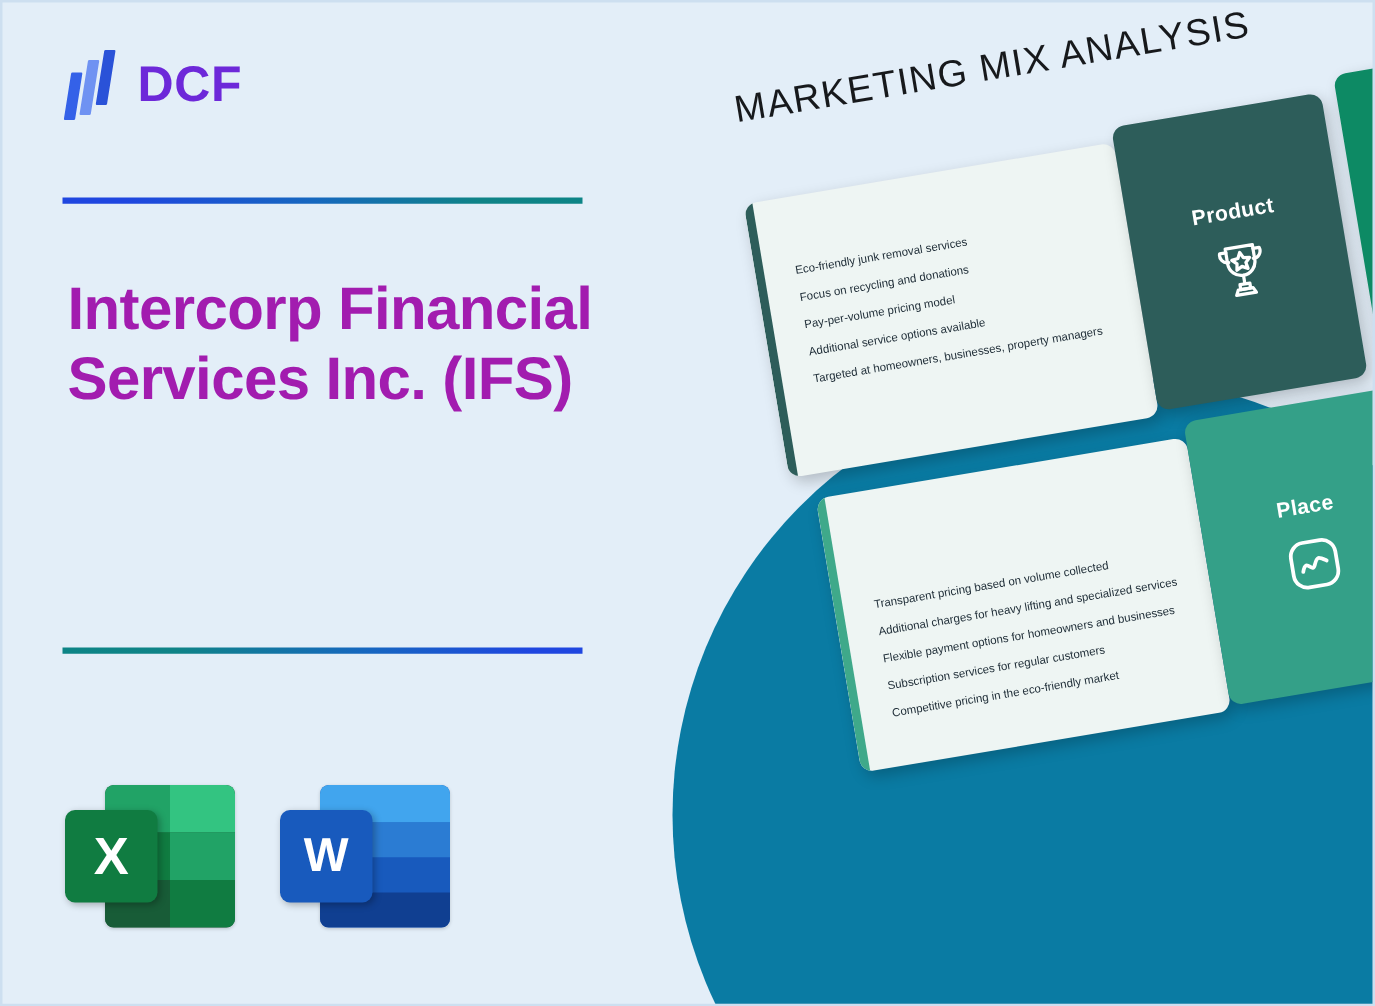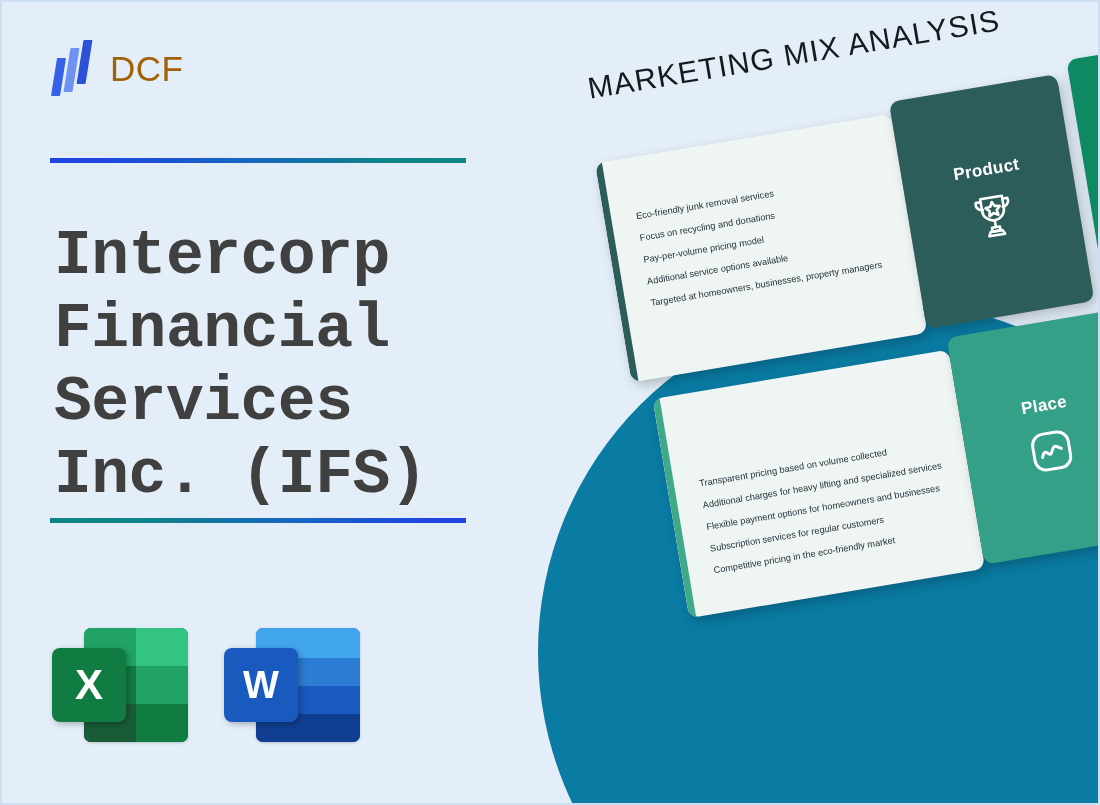--- a/index.html
+++ b/index.html
@@ -29,34 +29,34 @@
   #logo-mark{position:relative;width:46px;height:56px;}
   #logo-mark i{
     position:absolute;display:block;
     transform:skewX(-9deg);
     border-radius:1px;
   }
   #logo-mark .b1{left:4px;top:18px;width:9px;height:38px;background:#3461e8;}
   #logo-mark .b2{left:17px;top:8px;width:9px;height:44px;background:#6f92f2;}
   #logo-mark .b3{left:30px;top:0px;width:9px;height:44px;background:#2a52d8;}
   #logo-text{
-    font-size:35px;font-weight:400;color:#a16207;
+    font-size:40px;font-weight:700;color:#6d28d9;
     letter-spacing:.5px;line-height:1;
     font-family:"Liberation Sans",sans-serif;
   }
 
   .rule{position:absolute;left:48px;width:416px;height:5px;}
   #rule-top{top:156px;background:linear-gradient(90deg,#1f46e0 0%,#1f46e0 12%,#1667bf 48%,#0f8387 80%,#0d8486 100%);}
   #rule-bottom{top:516px;height:5px;background:linear-gradient(90deg,#0d8486 0%,#0f8387 22%,#1667bf 58%,#1f46e0 90%,#1f46e0 100%);}
 
   #title{
     position:absolute;left:52px;top:218px;width:430px;
-    font-size:63px;font-weight:700;line-height:1.16;
-    color:#404040;letter-spacing:-.5px;
-    font-family:Liberation Mono, monospace;
+    font-size:48px;font-weight:700;line-height:1.16;
+    color:#a21caf;letter-spacing:-.5px;
+    font-family:Liberation Sans, sans-serif;
   }
 
   #filetypes{position:absolute;left:48px;top:618px;display:flex;gap:32px;}
   .fileicon{position:relative;width:140px;height:130px;}
 
   
   .xl-page{
     position:absolute;left:34px;top:8px;width:104px;height:114px;
     border-radius:7px;overflow:hidden;
     background:#185c37;

